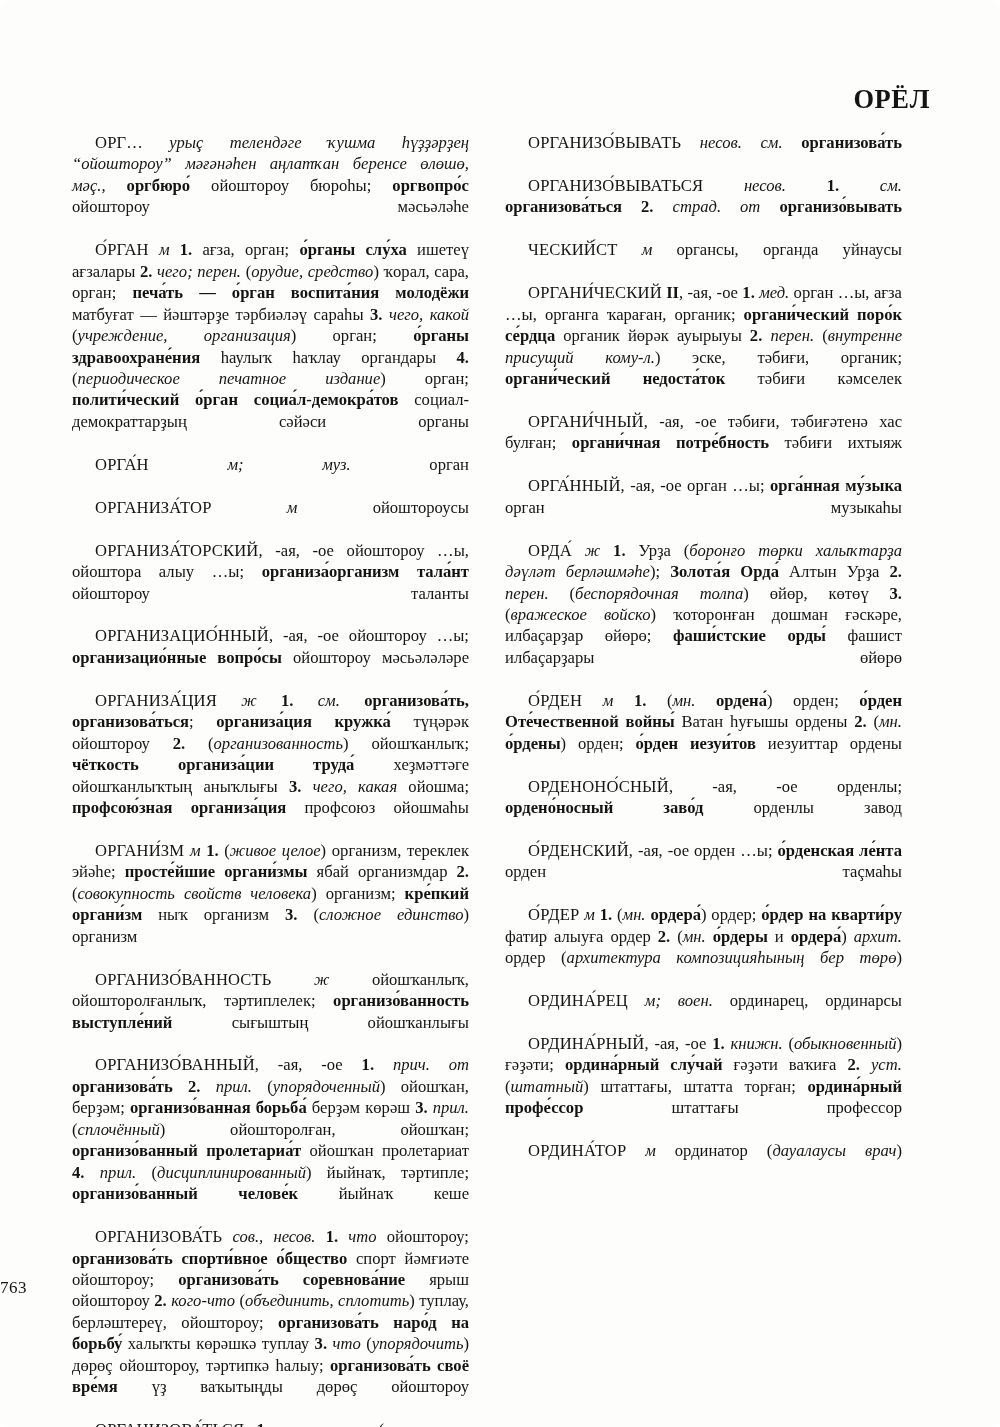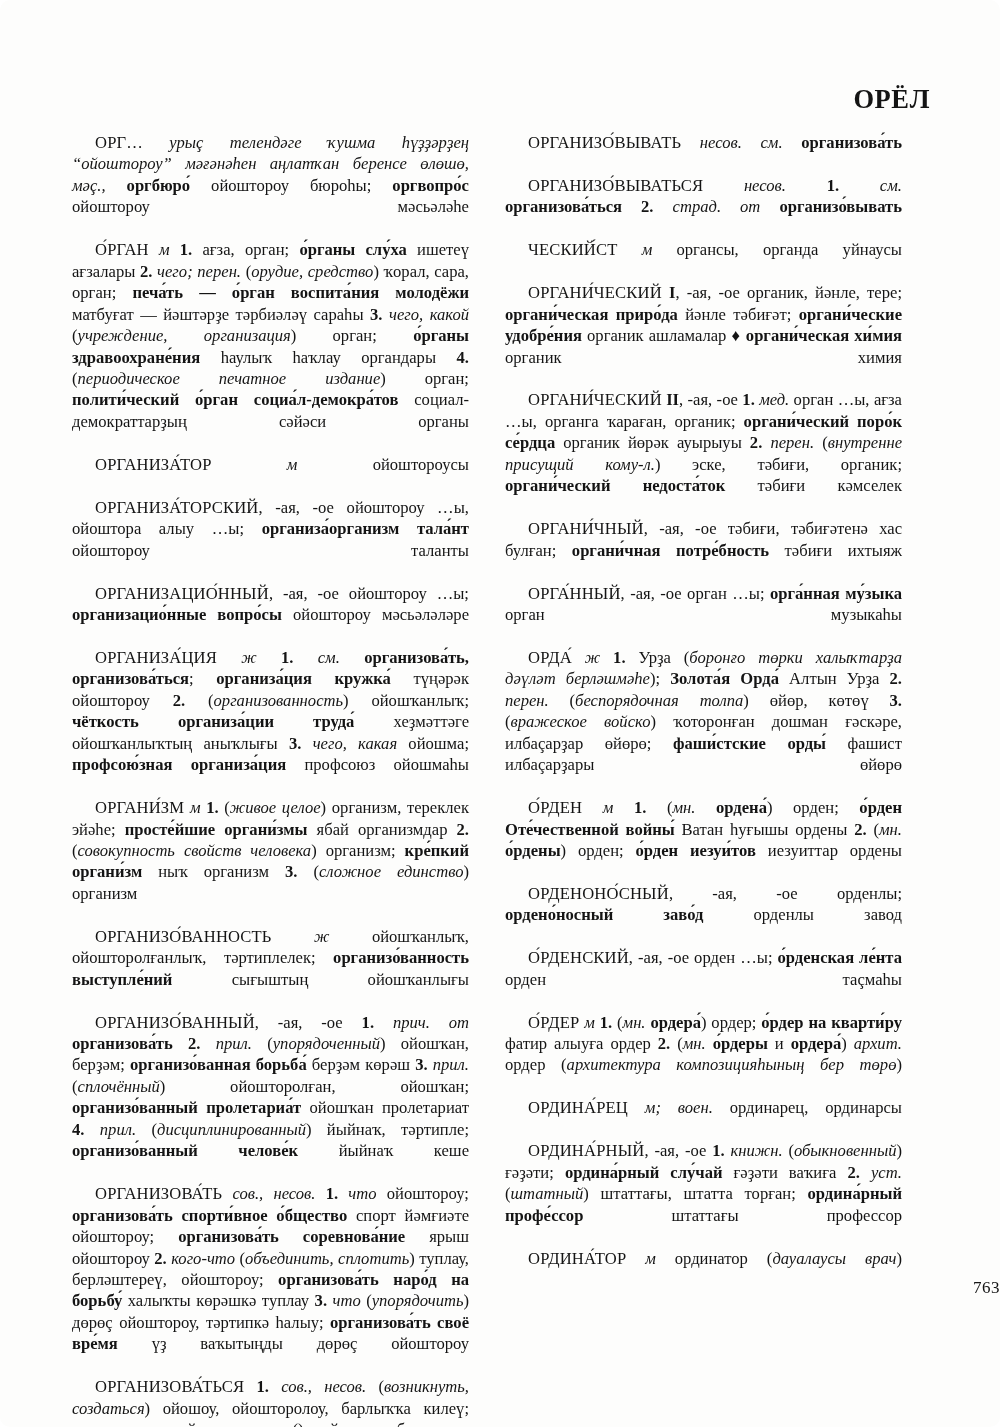--- a/index.html
+++ b/index.html
@@ -67,51 +67,51 @@
   .num { font-weight: bold; }
   .rom { font-weight: bold; }
   .lozenge { font-weight: normal; }
 
   
   #folio {
     position: absolute;
     left: 0;
     top: 1278px;
     width: 1000px;
-    text-align: right;
+    text-align: left;
     font-size: 17px;
     letter-spacing: 0.5px;
   }
 </style>
 </head>
 <body>
 
 <div id="page">
 
   <div id="runhead">ОРЁЛ</div>
 
   <div id="col-left" class="column">
       <p class="entry"><span class="hw">ОРГ…</span> <span class="i">урыç телендәге ҡушма һүҙҙәрҙең “ойоштороу” мәғәнәһен аңлатҡан беренсе өлөшө, мәç.,</span> <span class="b">оргбюро́</span> ойоштороу бюроһы; <span class="b">оргвопро́с</span> ойоштороу мәсьәләһе</p>
       <p class="entry"><span class="hw">О́РГАН</span> <span class="i">м</span> <span class="num">1.</span> ағза, орган; <span class="b">о́рганы слу́ха</span> ишетеү ағзалары <span class="num">2.</span> <span class="i">чего; перен.</span> (<span class="i">орудие, средство</span>) ҡорал, сара, орган; <span class="b">печа́ть — о́рган воспита́ния молодёжи</span> матбуғат — йәштәрҙе тәрбиәләү сараһы <span class="num">3.</span> <span class="i">чего, какой</span> (<span class="i">учреждение, организация</span>) орган; <span class="b">о́рганы здравоохране́ния</span> һаулыҡ һаҡлау органдары <span class="num">4.</span> (<span class="i">периодическое печатное издание</span>) орган; <span class="b">полити́ческий о́рган социа́л-демокра́тов</span> социал-демократтарҙың сәйәси органы</p>
+      <p class="entry"><span class="hw">ОРГА́Н</span> <span class="i">м; муз.</span> орган</p>
       <p class="entry"><span class="hw">ОРГАНИЗА́ТОР</span> <span class="i">м</span> ойоштороусы</p>
       <p class="entry"><span class="hw">ОРГАНИЗА́ТОРСКИЙ</span>, -ая, -ое ойоштороу …ы, ойоштора алыу …ы; <span class="b">организа́организм тала́нт</span> ойоштороу таланты</p>
       <p class="entry"><span class="hw">ОРГАНИЗАЦИО́ННЫЙ</span>, -ая, -ое ойоштороу …ы; <span class="b">организацио́нные вопро́сы</span> ойоштороу мәсьәләләре</p>
       <p class="entry"><span class="hw">ОРГАНИЗА́ЦИЯ</span> <span class="i">ж</span> <span class="num">1.</span> <span class="i">см.</span> <span class="b">организова́ть, организова́ться</span>; <span class="b">организа́ция кружка́</span> түңәрәк ойоштороу <span class="num">2.</span> (<span class="i">организованность</span>) ойошҡанлыҡ; <span class="b">чёткость организа́ции труда́</span> хеҙмәттәге ойошҡанлыҡтың аныҡлығы <span class="num">3.</span> <span class="i">чего, какая</span> ойошма; <span class="b">профсою́зная организа́ция</span> профсоюз ойошмаһы</p>
       <p class="entry"><span class="hw">ОРГАНИ́ЗМ</span> <span class="i">м</span> <span class="num">1.</span> (<span class="i">живое целое</span>) организм, тереклек эйәһе; <span class="b">просте́йшие органи́змы</span> ябай организмдар <span class="num">2.</span> (<span class="i">совокупность свойств человека</span>) организм; <span class="b">кре́пкий органи́зм</span> ныҡ организм <span class="num">3.</span> (<span class="i">сложное единство</span>) организм</p>
       <p class="entry"><span class="hw">ОРГАНИЗО́ВАННОСТЬ</span> <span class="i">ж</span> ойошҡанлыҡ, ойошторолғанлыҡ, тәртиплелек; <span class="b">организо́ванность выступле́ний</span> сығыштың ойошҡанлығы</p>
       <p class="entry"><span class="hw">ОРГАНИЗО́ВАННЫЙ</span>, -ая, -ое <span class="num">1.</span> <span class="i">прич. от</span> <span class="b">организова́ть</span> <span class="num">2.</span> <span class="i">прил.</span> (<span class="i">упорядоченный</span>) ойошҡан, берҙәм; <span class="b">организо́ванная борьба́</span> берҙәм көрәш <span class="num">3.</span> <span class="i">прил.</span> (<span class="i">сплочённый</span>) ойошторолған, ойошҡан; <span class="b">организо́ванный пролетариа́т</span> ойошҡан пролетариат <span class="num">4.</span> <span class="i">прил.</span> (<span class="i">дисциплинированный</span>) йыйнаҡ, тәртипле; <span class="b">организо́ванный челове́к</span> йыйнаҡ кеше</p>
       <p class="entry"><span class="hw">ОРГАНИЗОВА́ТЬ</span> <span class="i">сов., несов.</span> <span class="num">1.</span> <span class="i">что</span> ойоштороу; <span class="b">организова́ть спорти́вное о́бщество</span> спорт йәмғиәте ойоштороу; <span class="b">организова́ть соревнова́ние</span> ярыш ойоштороу <span class="num">2.</span> <span class="i">кого-что</span> (<span class="i">объединить, сплотить</span>) туплау, берләштереү, ойоштороу; <span class="b">организова́ть наро́д на борьбу́</span> халыҡты көрәшкә туплау <span class="num">3.</span> <span class="i">что</span> (<span class="i">упорядочить</span>) дөрөç ойоштороу, тәртипкә һалыу; <span class="b">организова́ть своё вре́мя</span> үҙ ваҡытыңды дөрөç ойоштороу</p>
       <p class="entry"><span class="hw">ОРГАНИЗОВА́ТЬСЯ</span> <span class="num">1.</span> <span class="i">сов., несов.</span> (<span class="i">возникнуть, создаться</span>) ойошоу, ойошторолоу, барлыҡҡа килеү;  министрлыҡ ойошторолдо   () ойошоу, берләшеү;  отрядҡа ойошоу   </p>
     </div>
 
   <div id="col-right" class="column">
       <p class="entry"><span class="hw">ОРГАНИЗО́ВЫВАТЬ</span> <span class="i">несов. см.</span> <span class="b">организова́ть</span></p>
       <p class="entry"><span class="hw">ОРГАНИЗО́ВЫВАТЬСЯ</span> <span class="i">несов.</span> <span class="num">1.</span> <span class="i">см.</span> <span class="b">организова́ться</span> <span class="num">2.</span> <span class="i">страд. от</span> <span class="b">организо́вывать</span></p>
       <p class="entry"><span class="hw">ЧЕСКИЙ́СТ</span> <span class="i">м</span> органсы, органда уйнаусы</p>
-      <p class="entry"><span class="hw">ОРГАНИ́ЧЕСКИЙ</span> <span class="rom">I</span>, -ая, -ое органик, йәнле, тере; <span class="b">органи́ческая приро́да</span> йәнле тәбиғәт; <span class="b">органи́ческие удобре́ния</span> органик ашламалар <span class="lozenge">♦</span> <span class="b">органи́ческая хи́мия</span> органик химия</p>
       <p class="entry"><span class="hw">ОРГАНИ́ЧЕСКИЙ</span> <span class="rom">II</span>, -ая, -ое <span class="num">1.</span> <span class="i">мед.</span> орган …ы, ағза …ы, органга ҡараған, органик; <span class="b">органи́ческий поро́к се́рдца</span> органик йөрәк ауырыуы <span class="num">2.</span> <span class="i">перен.</span> (<span class="i">внутренне присущий кому-л.</span>) эске, тәбиғи, органик; <span class="b">органи́ческий недоста́ток</span> тәбиғи кәмселек</p>
       <p class="entry"><span class="hw">ОРГАНИ́ЧНЫЙ</span>, -ая, -ое тәбиғи, тәбиғәтенә хас булған; <span class="b">органи́чная потре́бность</span> тәбиғи ихтыяж</p>
       <p class="entry"><span class="hw">ОРГА́ННЫЙ</span>, -ая, -ое орган …ы; <span class="b">орга́нная му́зыка</span> орган музыкаһы</p>
       <p class="entry"><span class="hw">ОРДА́</span> <span class="i">ж</span> <span class="num">1.</span> Урҙа (<span class="i">боронғо төрки халыҡтарҙа дәүләт берләшмәһе</span>); <span class="b">Золота́я Орда́</span> Алтын Урҙа <span class="num">2.</span> <span class="i">перен.</span> (<span class="i">беспорядочная толпа</span>) өйөр, көтөү <span class="num">3.</span> (<span class="i">вражеское войско</span>) ҡоторонған дошман ғәскәре, илбаçарҙар өйөрө; <span class="b">фаши́стские орды́</span> фашист илбаçарҙары өйөрө</p>
       <p class="entry"><span class="hw">О́РДЕН</span> <span class="i">м</span> <span class="num">1.</span> (<span class="i">мн.</span> <span class="b">ордена́</span>) орден; <span class="b">о́рден Оте́чественной войны́</span> Ватан һуғышы ордены <span class="num">2.</span> (<span class="i">мн.</span> <span class="b">о́рдены</span>) орден; <span class="b">о́рден иезуи́тов</span> иезуиттар ордены</p>
       <p class="entry"><span class="hw">ОРДЕНОНО́СНЫЙ</span>, -ая, -ое орденлы; <span class="b">ордено́носный заво́д</span> орденлы завод</p>
       <p class="entry"><span class="hw">О́РДЕНСКИЙ</span>, -ая, -ое орден …ы; <span class="b">о́рденская ле́нта</span> орден таçмаһы</p>
       <p class="entry"><span class="hw">О́РДЕР</span> <span class="i">м</span> <span class="num">1.</span> (<span class="i">мн.</span> <span class="b">ордера́</span>) ордер; <span class="b">о́рдер на кварти́ру</span> фатир алыуға ордер <span class="num">2.</span> (<span class="i">мн.</span> <span class="b">о́рдеры</span> и <span class="b">ордера́</span>) <span class="i">архит.</span> ордер (<span class="i">архитектура композицияһының бер төрө</span>)</p>
       <p class="entry"><span class="hw">ОРДИНА́РЕЦ</span> <span class="i">м; воен.</span> ординарец, ординарсы</p>
       <p class="entry"><span class="hw">ОРДИНА́РНЫЙ</span>, -ая, -ое <span class="num">1.</span> <span class="i">книжн.</span> (<span class="i">обыкновенный</span>) ғәҙәти; <span class="b">ордина́рный слу́чай</span> ғәҙәти ваҡиға <span class="num">2.</span> <span class="i">уст.</span> (<span class="i">штатный</span>) штаттағы, штатта торған; <span class="b">ордина́рный профе́ссор</span> штаттағы профессор</p>

